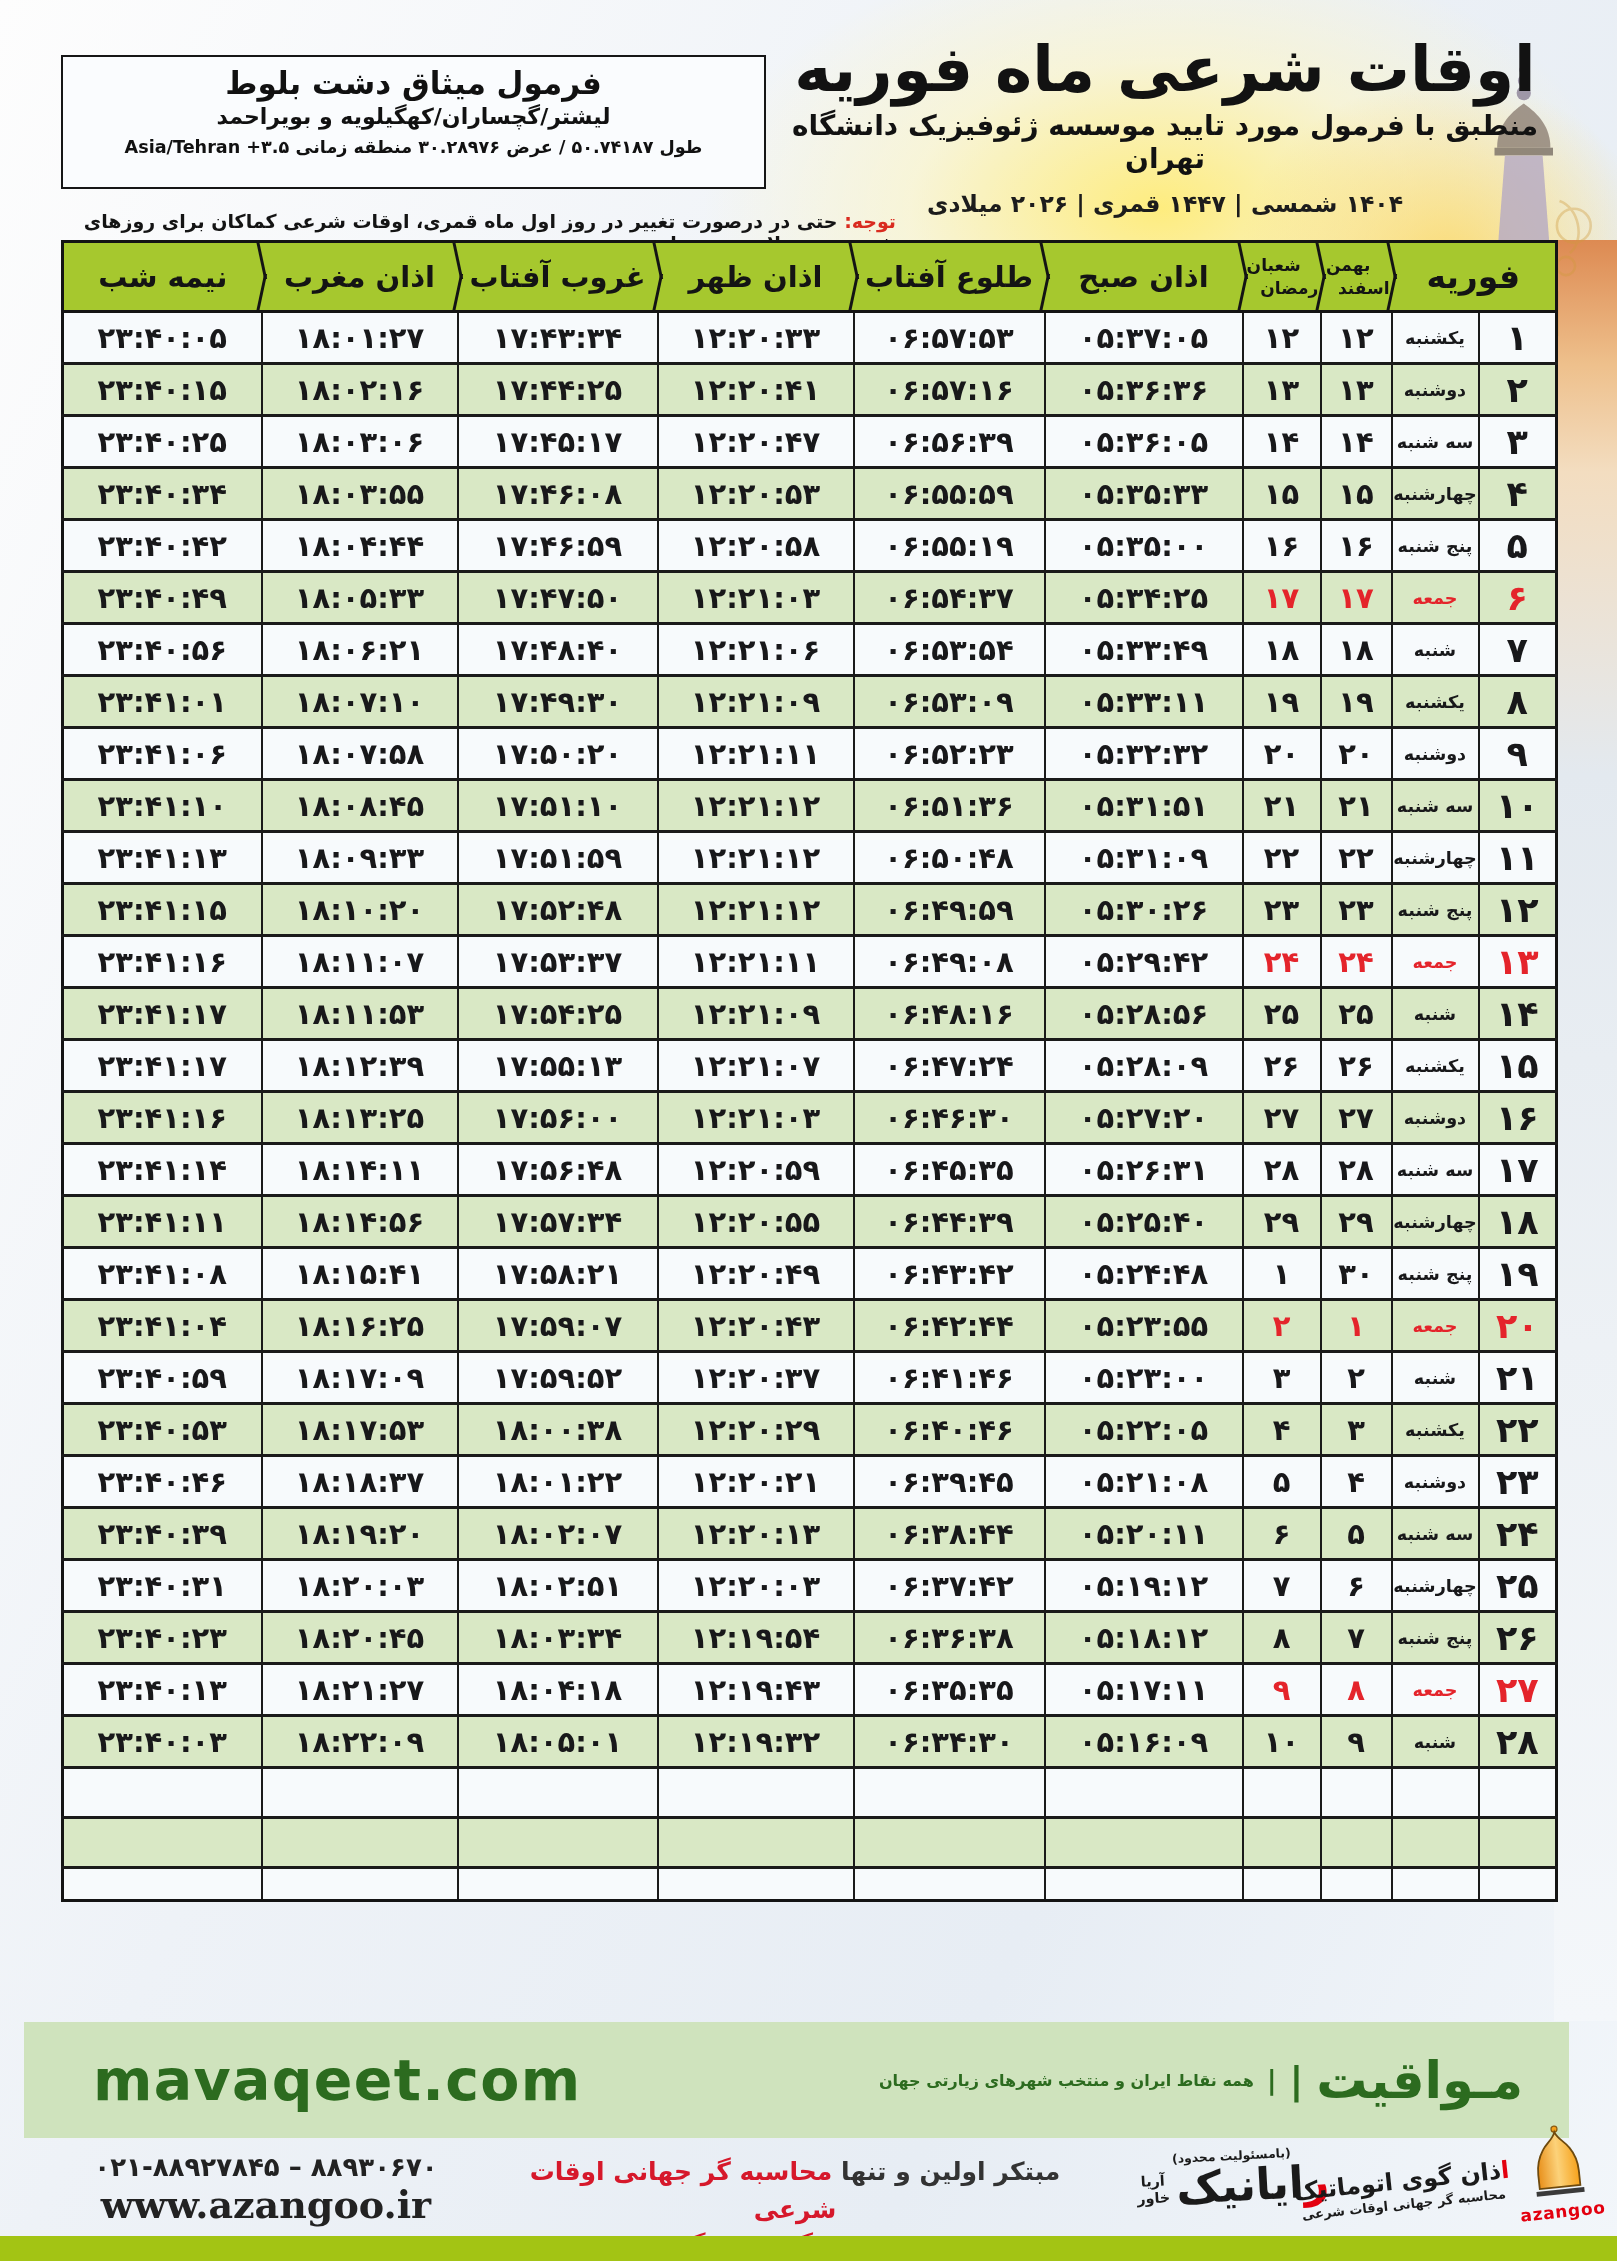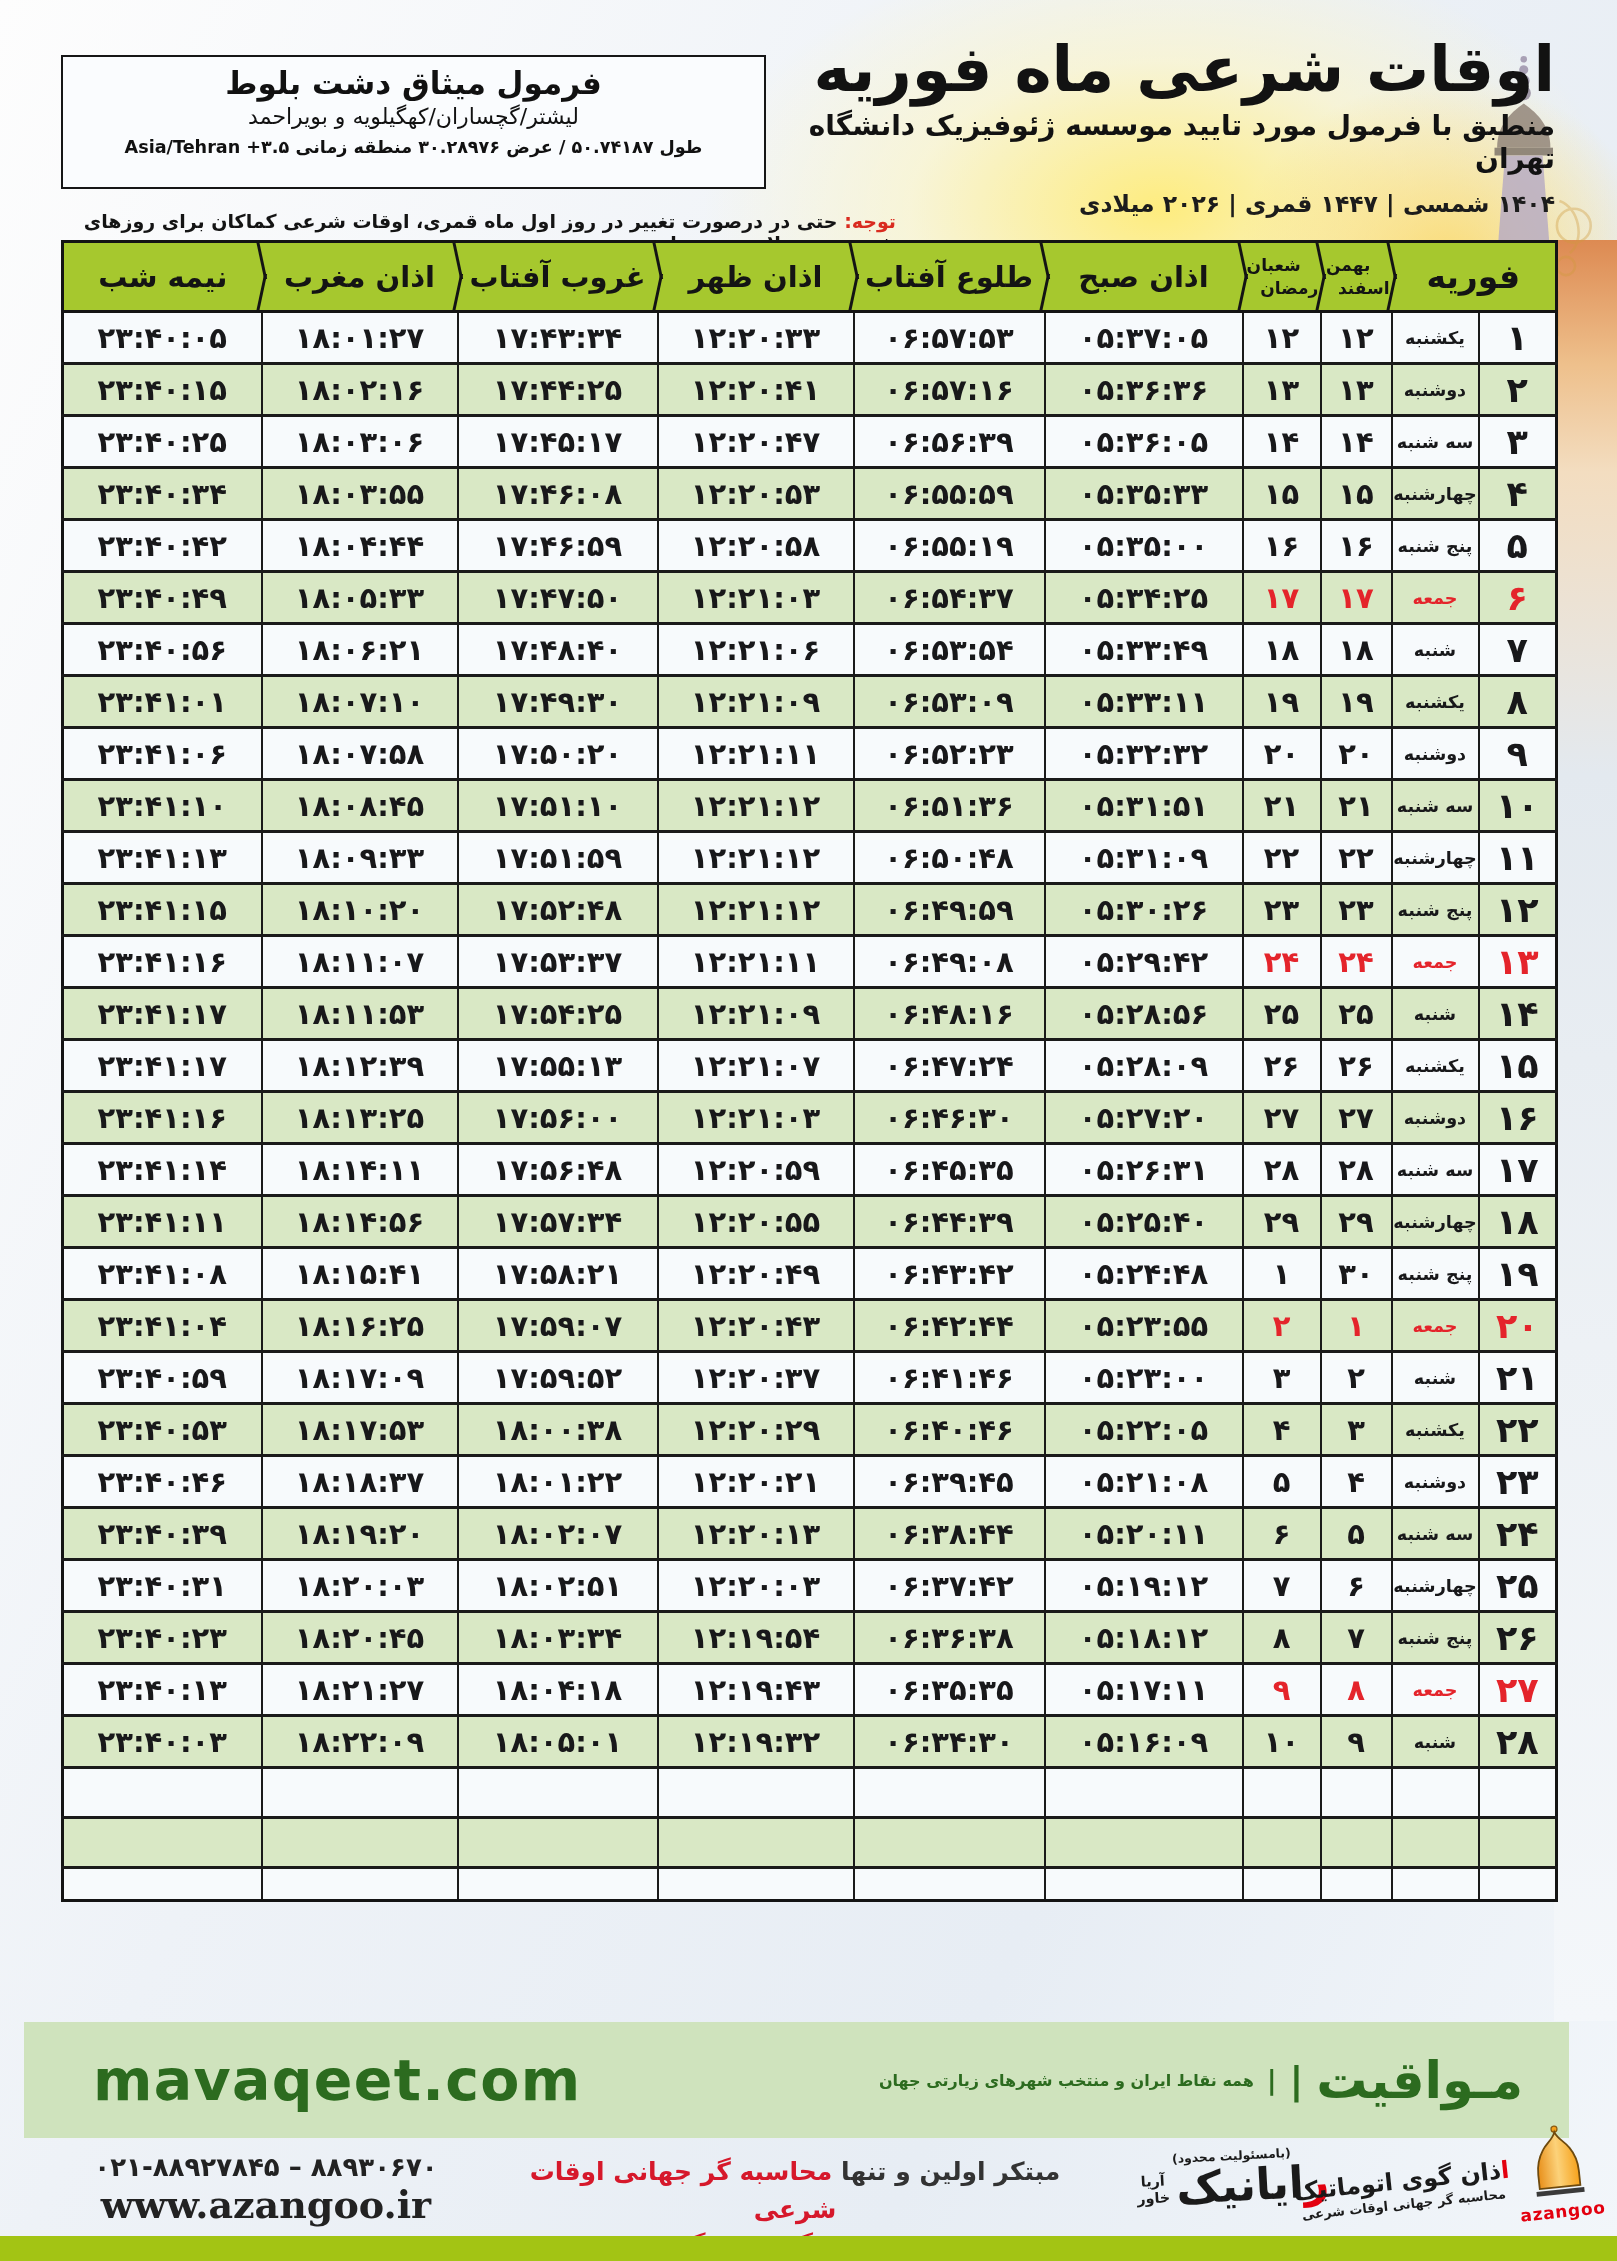--- a/index.html
+++ b/index.html
@@ -23,25 +23,25 @@
     position:absolute; right:0; top:240px; width:63px; height:1781px;
     background:linear-gradient(180deg,#dd8a52 0%,#eec08c 7%,#f3ddc0 13%,#e3e9ef 30%,#edf1f5 62%,#f4f7fa 100%);
   }
   .minaret-svg { position:absolute; left:1463px; top:51px; opacity:.82; }
   
   .loc-box {
     position:absolute; left:62px; top:55px; width:705px; height:134px;
     background:#fafcfe; border:2.6px solid #161616; text-align:center; padding-top:6.5px;
   }
   .loc-title { font-size:31px; font-weight:bold; color:#111; line-height:1.25; }
-  .loc-sub   { font-size:22px; font-weight:normal; color:#111; line-height:1.4; }
+  .loc-sub   { font-size:22px; font-weight:bold; color:#111; line-height:1.4; }
   .loc-coords{ font-size:17.6px; font-weight:bold; color:#111; margin-top:3.9px; }
   .loc-coords .tz { direction:ltr; unicode-bidi:embed; }
   
-  .title-wrap { position:absolute; left:776px; top:34px; width:780px; }
+  .title-wrap { position:absolute; left:776px; top:34px; width:780px; text-align:center; }
   .main-title { font-size:63px; font-weight:bold; color:#121212; line-height:1.15; letter-spacing:-0.7px; }
   .sub-title  { font-size:28px; font-weight:bold; color:#121212; margin-top:2.6px; }
   .years-line { font-size:23.5px; font-weight:bold; color:#1c1c1c; margin-top:15px; }
   
   .note { position:absolute; left:62px; top:210px; width:835px; text-align:right;
           font-size:19px; font-weight:bold; color:#141414; }
   .note .red { color:#d92b1f; }
   
   table.times { position:absolute; left:62px; top:240px; width:1494px;
                 border-collapse:collapse; table-layout:fixed; border:3.3px solid #141414; }

